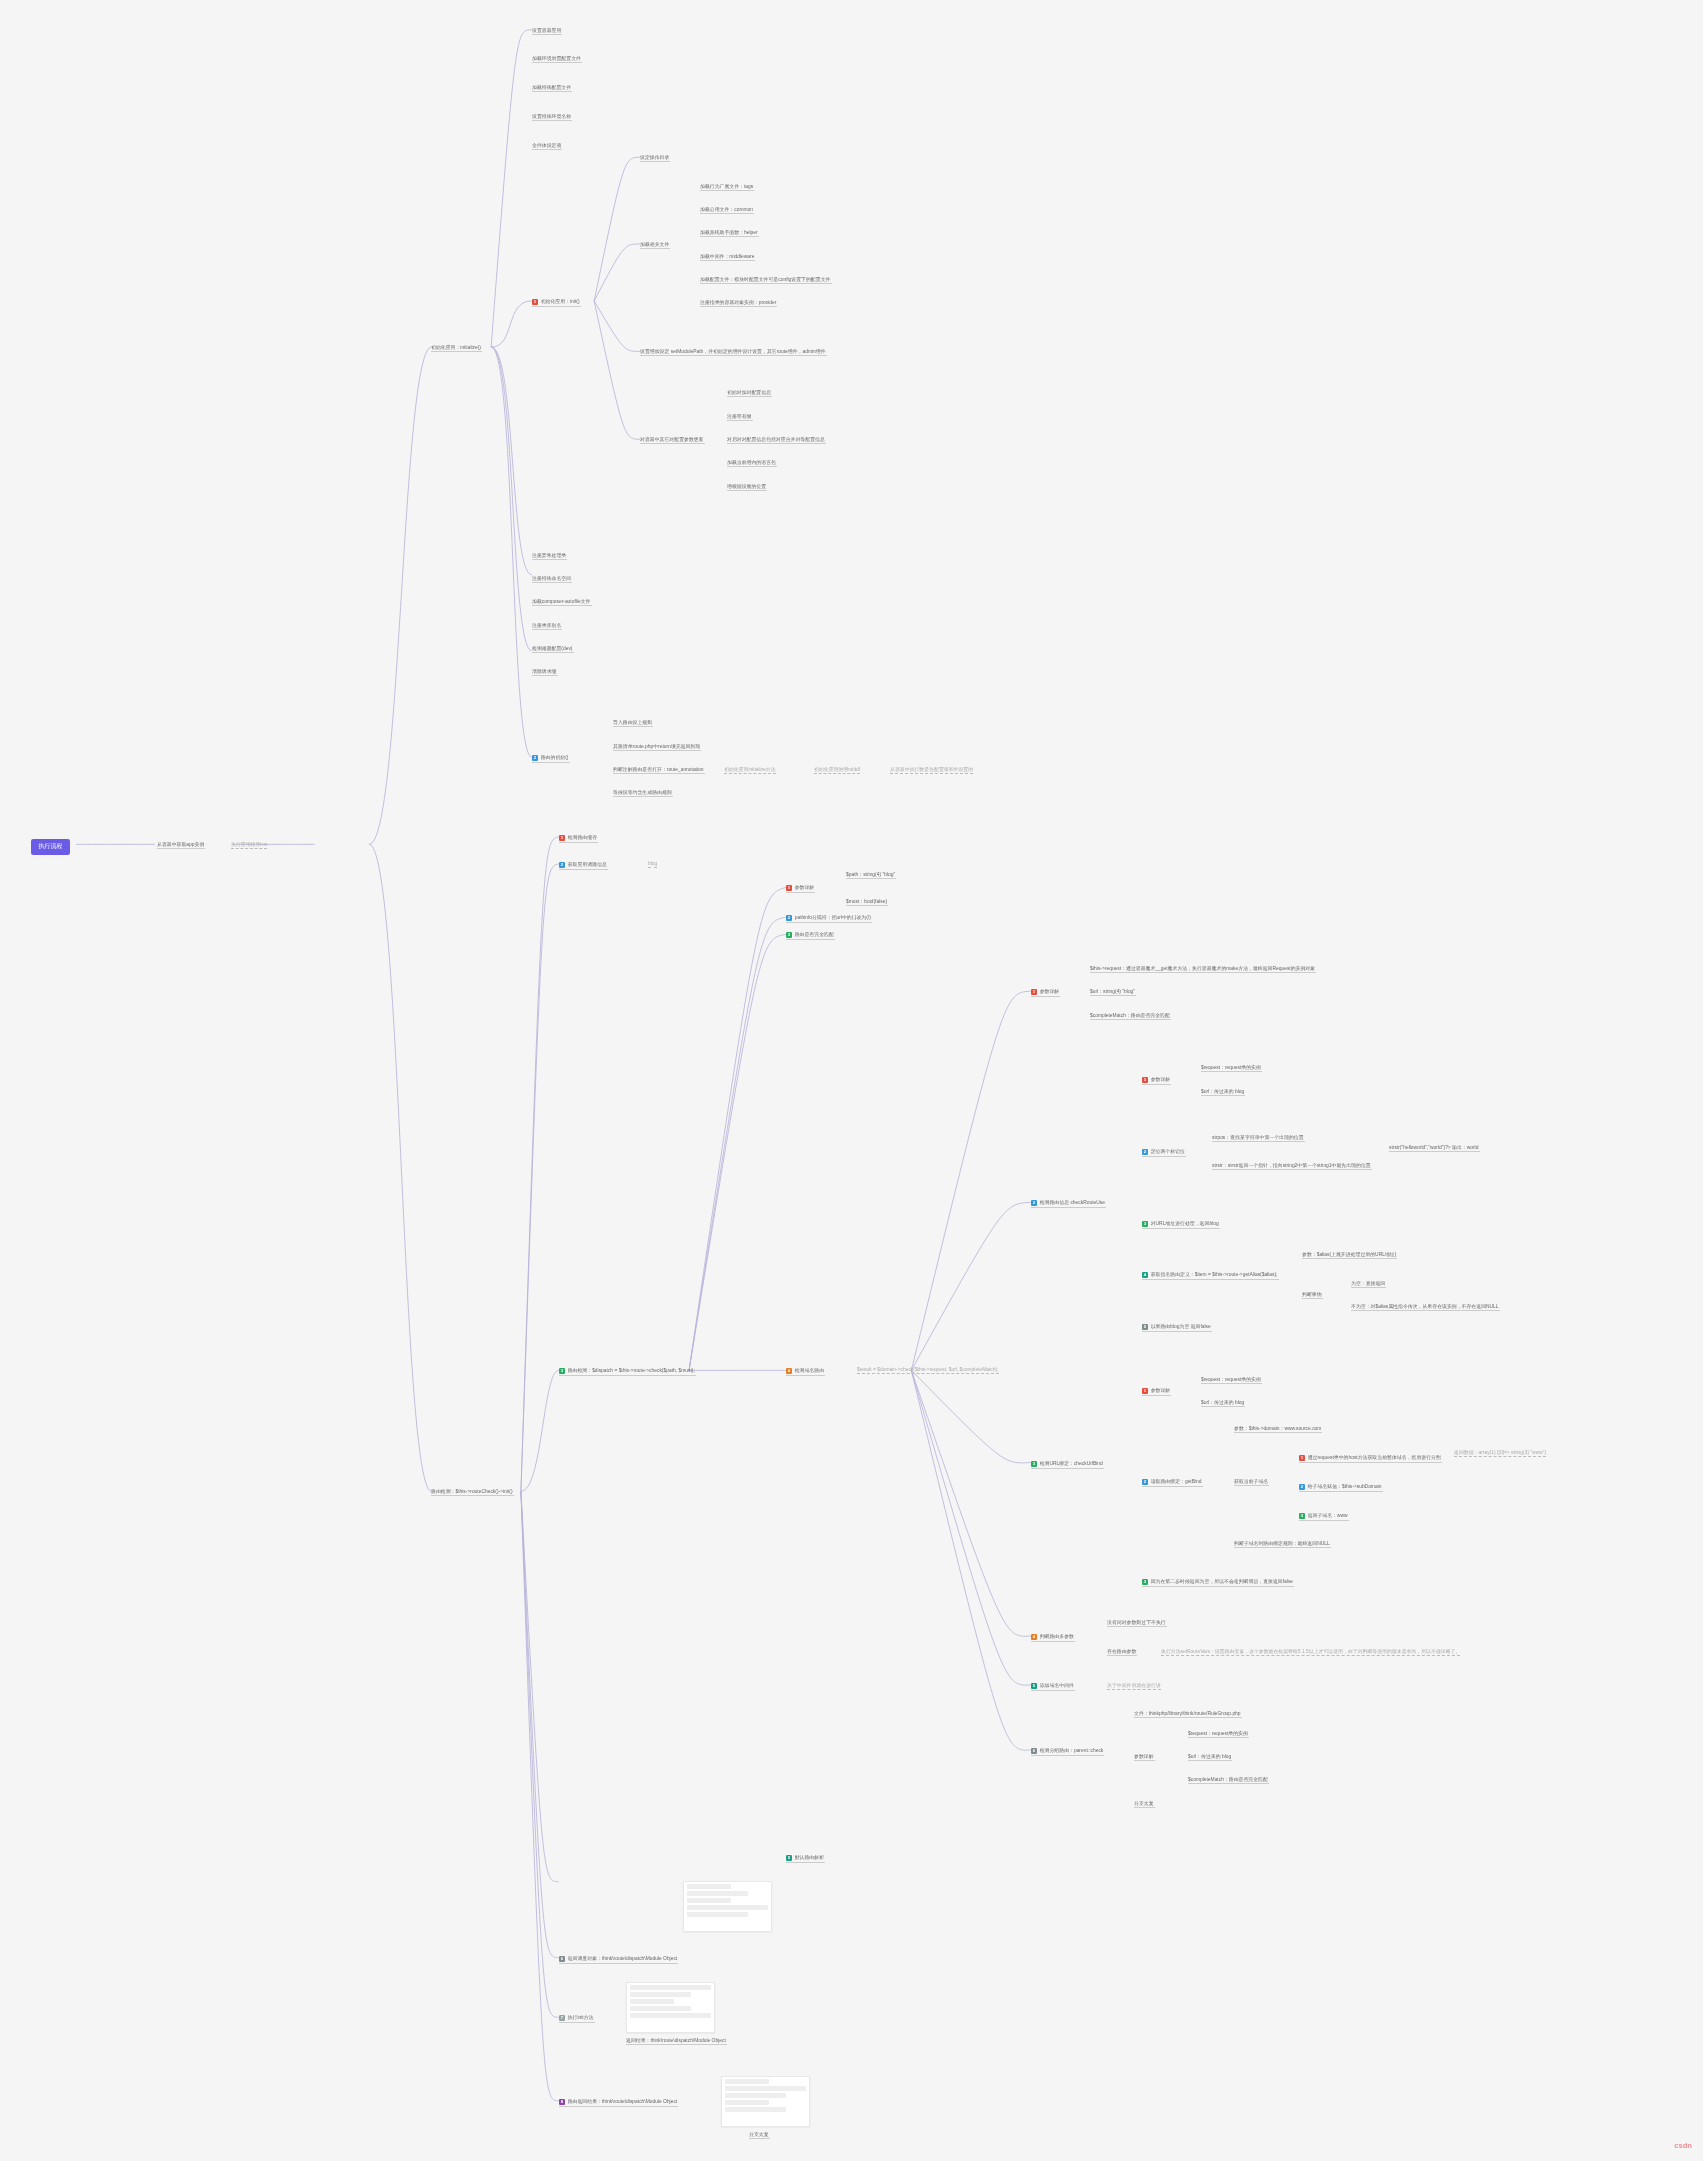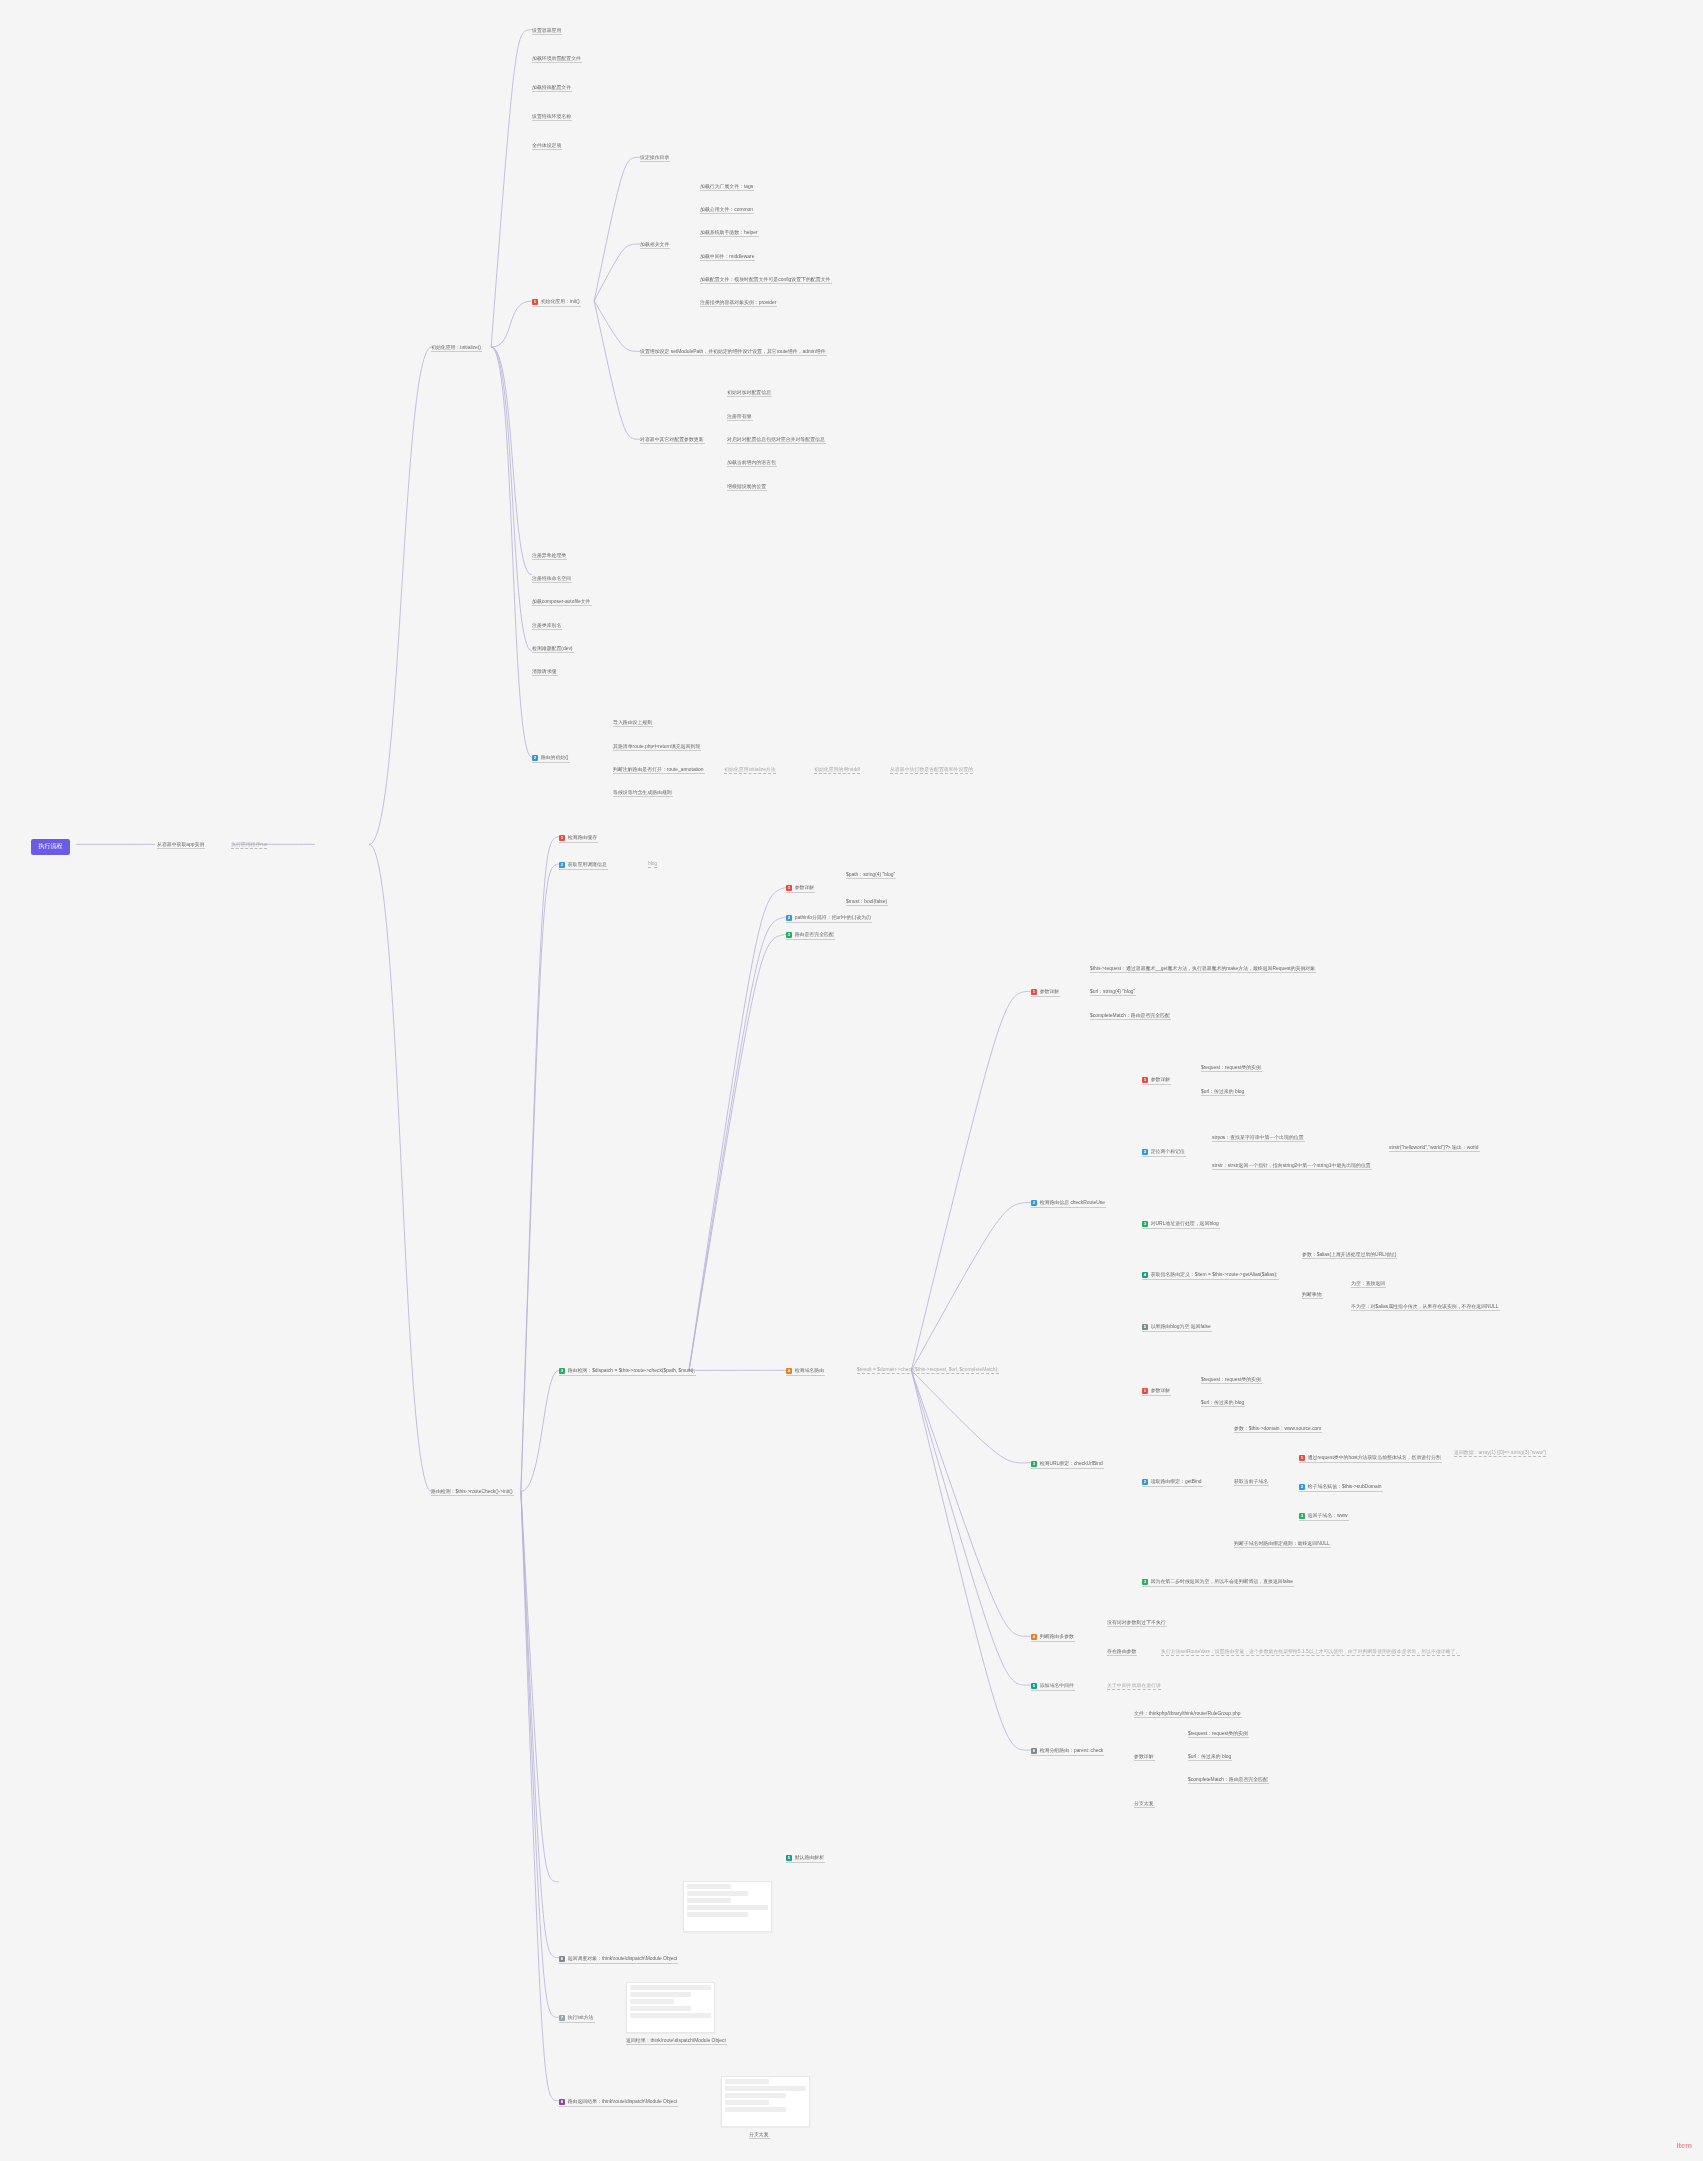--- a/index.html
+++ b/index.html
@@ -200,15 +200,15 @@
 <div class="node" style="left:559px;top:2098px"><span class="numbox c-purple">8</span><span>路由返回结果：think\route\dispatch\Module Object</span></div>
 <div class="thumb" style="left:721px;top:2076px">
       <div class="thumb-row short"></div>
       <div class="thumb-row"></div>
       <div class="thumb-row med"></div>
       <div class="thumb-row short"></div>
       <div class="thumb-row med"></div>
     </div>
 <div class="node" style="left:749px;top:2131px">分支太复</div>
 
-<div class="watermark">item</div>
+<div class="watermark">csdn</div>
 </div>
 
 
 </body></html>

